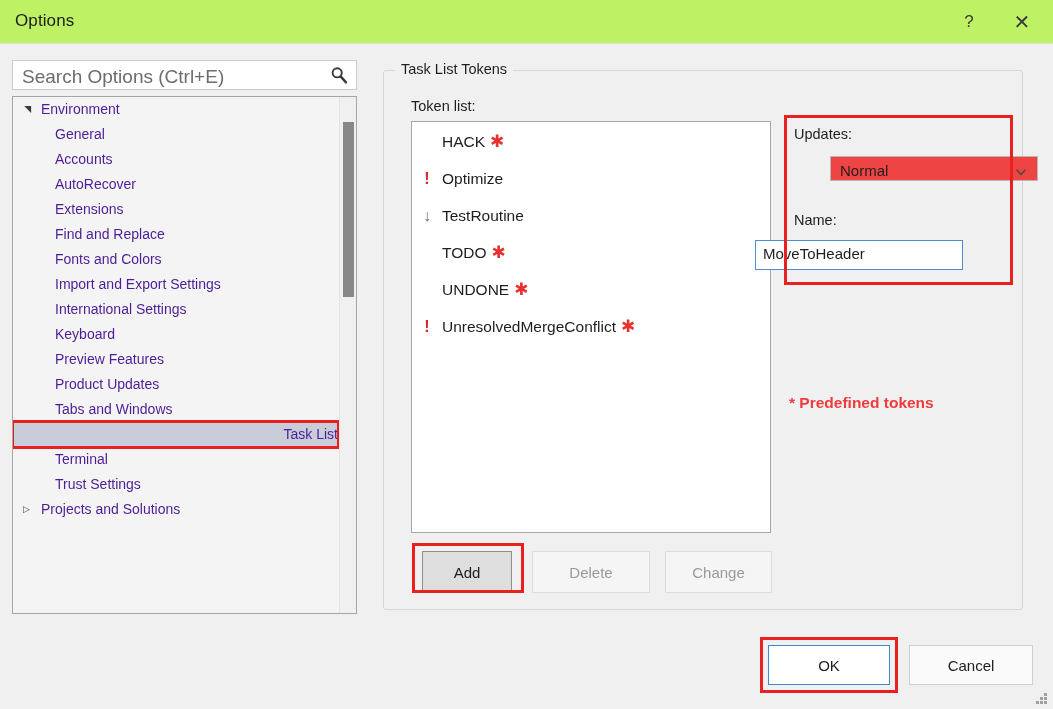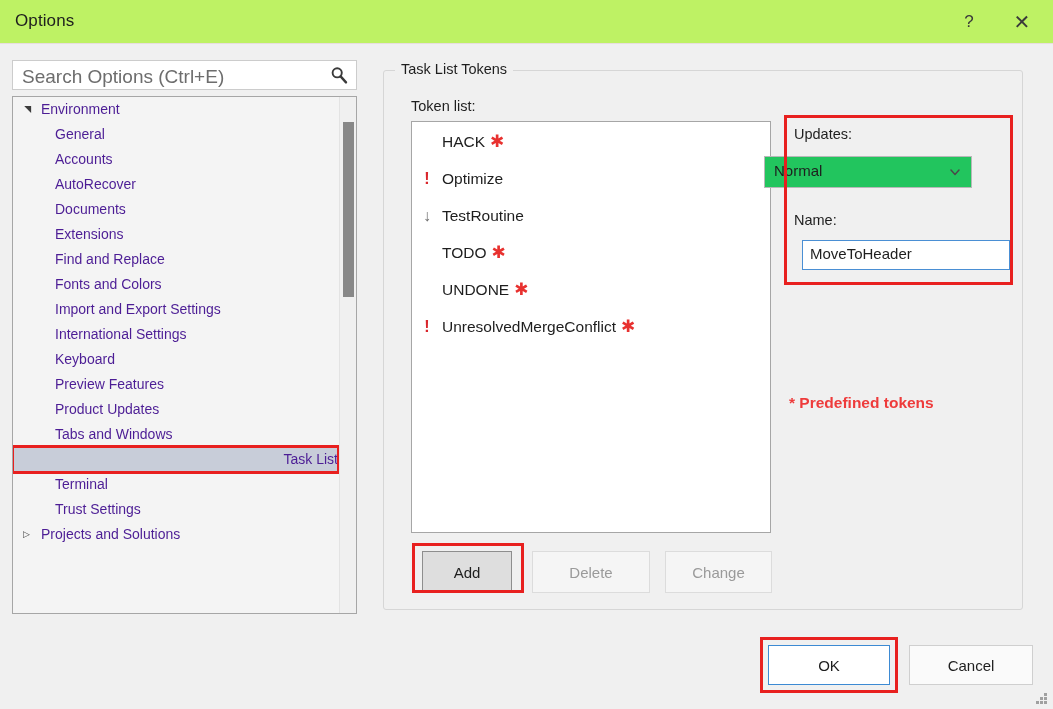--- a/index.html
+++ b/index.html
@@ -196,23 +196,23 @@
     border: 3px solid #e8201f;
     box-sizing: border-box;
   }
   #priority-label {
     position: absolute;
     left: 794px; top: 126px;
     font-size: 14.5px;
   }
   #priority-select {
     position: absolute;
-    left: 764px; top: 156px;
-    width: 208px; height: 32px;
-    background: #22c55e;
+    left: 830px; top: 156px;
+    width: 208px; height: 25px;
+    background: #ef4444;
     border: 1px solid #b8b8b8;
     box-sizing: border-box;
   }
   #priority-value {
     position: absolute;
     left: 9px; top: 5px;
     font-size: 15px;
     color: #1e1e1e;
   }
   #priority-chevron {
@@ -220,21 +220,21 @@
     right: 10px; top: 9px;
     width: 12px; height: 12px;
   }
   #name-label {
     position: absolute;
     left: 794px; top: 212px;
     font-size: 14.5px;
   }
   #name-field {
     position: absolute;
-    left: 802px; top: 240px;
+    left: 755px; top: 240px;
     width: 208px; height: 30px;
     background: #ffffff;
     border: 1px solid #4a8fd4;
     box-sizing: border-box;
   }
   #name-input {
     position: absolute;
     left: 7px; top: 4px;
     width: 192px;
     border: none; outline: none;
@@ -324,21 +324,20 @@
     <line x1="11.6" y1="11.4" x2="17" y2="17.4" stroke="#3a3a3a" stroke-width="2.4" stroke-linecap="round"></line>
   </svg>
 </div>
 
 <div id="tree-panel">
   <div id="tree-rows">
       <div class="tree-row level0"><span class="tri open"></span><span>Environment</span></div>
       <div class="tree-row level1"><span>General</span></div>
       <div class="tree-row level1"><span>Accounts</span></div>
       <div class="tree-row level1"><span>AutoRecover</span></div>
-      <div class="tree-row level1"><span>Documents</span></div>
       <div class="tree-row level1"><span>Extensions</span></div>
       <div class="tree-row level1"><span>Find and Replace</span></div>
       <div class="tree-row level1"><span>Fonts and Colors</span></div>
       <div class="tree-row level1"><span>Import and Export Settings</span></div>
       <div class="tree-row level1"><span>International Settings</span></div>
       <div class="tree-row level1"><span>Keyboard</span></div>
       <div class="tree-row level1"><span>Preview Features</span></div>
       <div class="tree-row level1"><span>Product Updates</span></div>
       <div class="tree-row level1"><span>Tabs and Windows</span></div>
       <div class="tree-row level1 selected boxed"><span>Task List</span></div>

